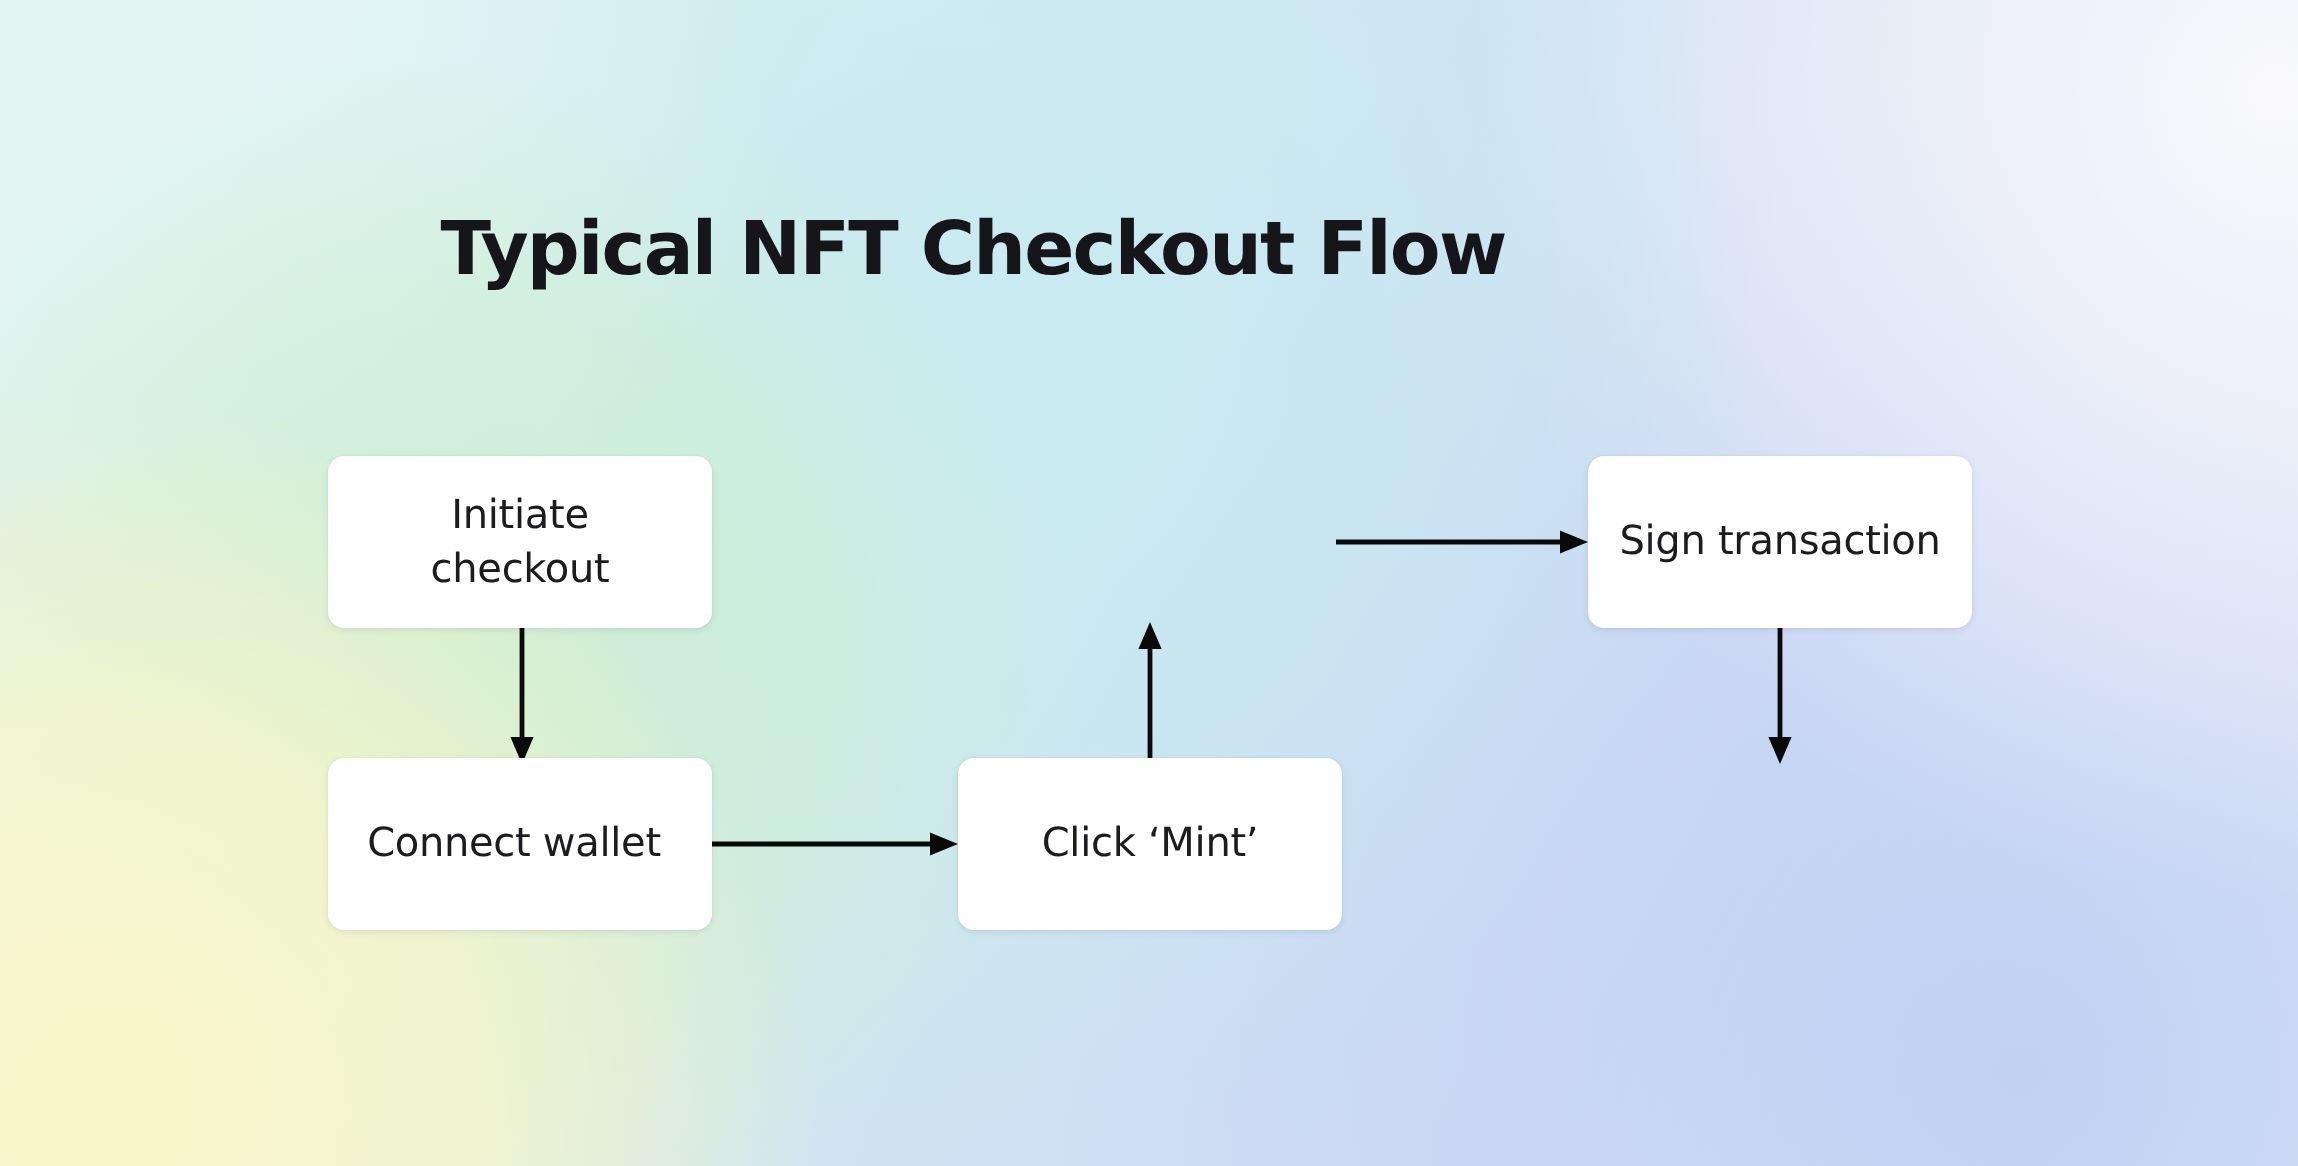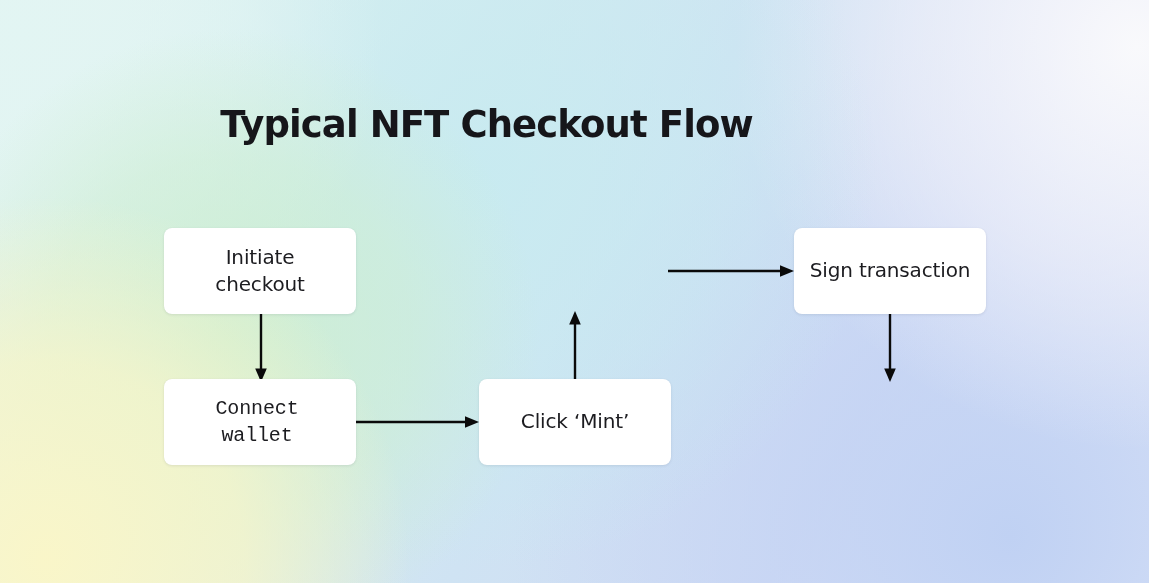--- a/index.html
+++ b/index.html
@@ -68,21 +68,21 @@
 
   
   #node-initiate-checkout { left: 164px; top: 228px; }
   #node-connect-wallet    { left: 164px; top: 379px; }
   #node-load-gas-fees     { left: 479px; top: 228px; }
   #node-click-mint        { left: 479px; top: 379px; }
   #node-sign-transaction  { left: 794px; top: 228px; }
   #node-nft-transferred   { left: 794px; top: 379px; }
 
   
-  #node-connect-wallet .node-label { transform: translateX(-3px); font-family: Liberation Mono, monospace; }
+  #node-connect-wallet .node-label { transform: translateX(-3px); }
 
   .edge {
     position: absolute;
     overflow: visible;
   }
   .edge svg { display: block; overflow: visible; }
 </style>
 </head>
 <body>
 

